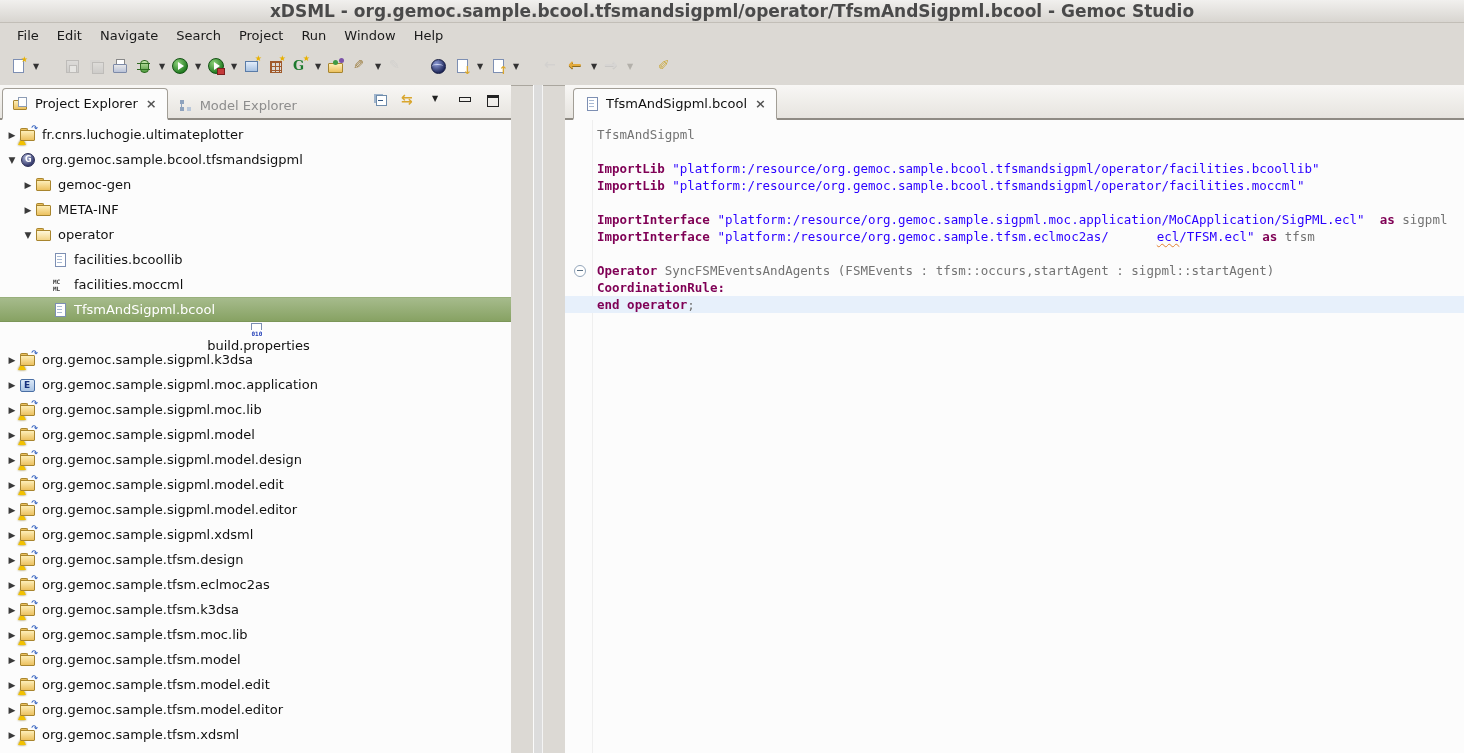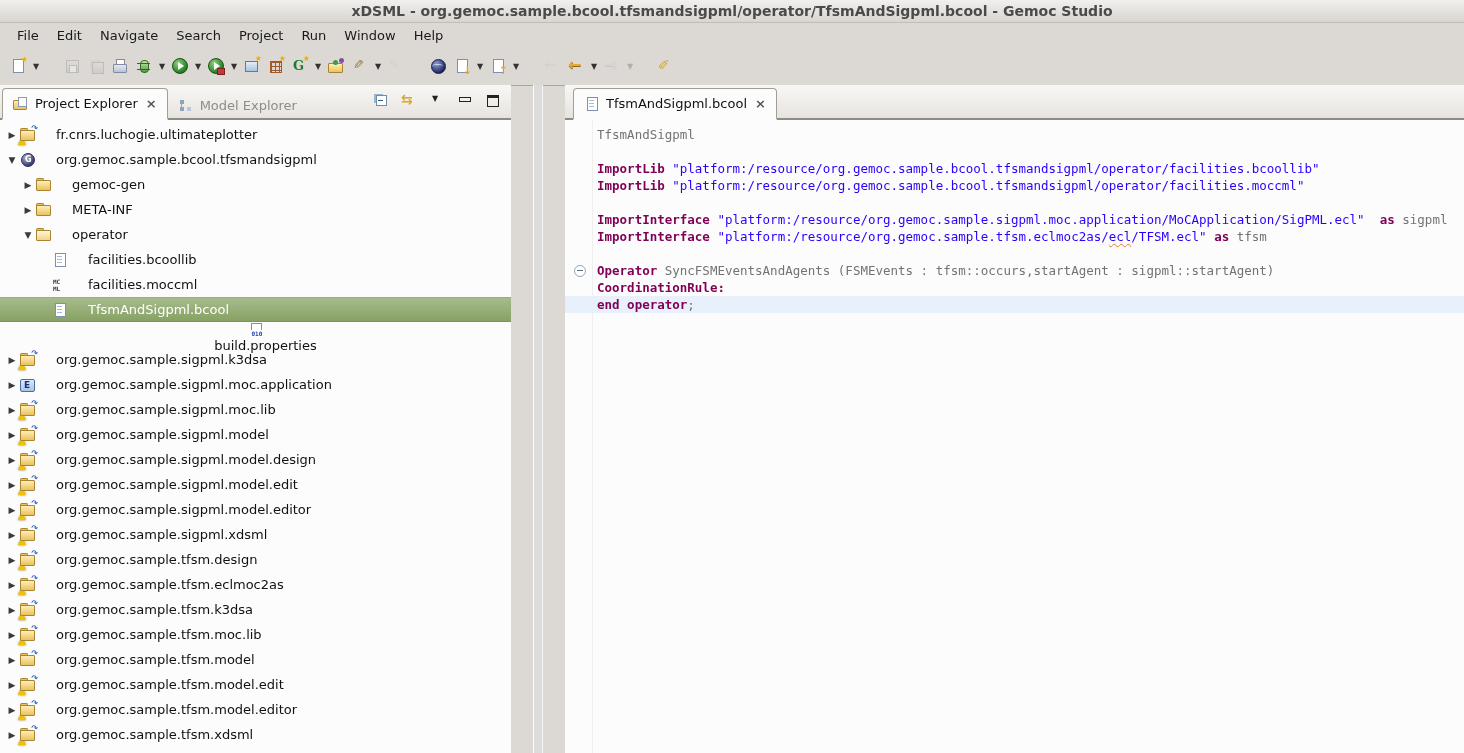--- a/index.html
+++ b/index.html
@@ -2,21 +2,21 @@
 <html style="--kw: #7f0055; --str: #2a00ff; --curline: #e7f0fb;"><head>
 <meta charset="utf-8">
 <style>
   html,body{margin:0;padding:0;width:1464px;height:753px;overflow:hidden;
     font-family:"DejaVu Sans","Liberation Sans",sans-serif;background:#dcd9d4;}
   #window{position:relative;width:1464px;height:753px;}
 
   
   #titlebar{height:22px;background:linear-gradient(#f1f0ee,#d8d5d0);
     border-bottom:1px solid #c2beb7;text-align:center;line-height:22px;
-    font-size:14px;font-weight:bold;color:#4a4a4a;}
+    font-size:17px;font-weight:bold;color:#4a4a4a;}
 
   
   #menubar{height:24px;display:flex;align-items:center;padding-left:8px;font-size:13px;color:#1a1a1a;}
   .menu-item{padding:2px 9px;cursor:default;}
 
   
   #toolbar{height:38px;display:flex;align-items:center;padding:0 6px;
     border-bottom:1px solid #aaa69e;}
   .tbtn{width:24px;height:24px;display:flex;align-items:center;justify-content:center;border-radius:3px;}
   .tbtn.gap{margin-left:18px;}
@@ -39,35 +39,35 @@
   .tab .close{font-size:13px;font-weight:bold;color:#555;margin-left:2px;}
   .panel-icons{margin-left:auto;display:flex;align-items:center;gap:12px;padding:0 10px 6px 0;}
 
   
   #tree{flex:1;overflow:hidden;padding-top:2px;font-size:13px;color:#111;}
   .trow{height:25px;display:flex;align-items:center;}
   .trow.selected{background:linear-gradient(#a6bb8c,#87a263);color:#fff;
     border-top:1px solid #99b07c;border-bottom:1px solid #7c9659;height:23px;}
   .tw{width:16px;text-align:center;font-size:9px;color:#3a3a3a;flex:none;}
   .trow.selected .tw{color:#3a3a3a;}
-  .tlabel{margin-left:20px;white-space:nowrap;}
+  .tlabel{margin-left:6px;white-space:nowrap;}
 
   
   #editor-body{flex:1;position:relative;background:#fcfcfc;padding-top:6px;
     font-family:"DejaVu Sans Mono","Liberation Mono",monospace;font-size:12.5px;}
   #editor-body::before{content:"";position:absolute;left:27px;top:0;bottom:0;width:1px;background:#efefef;}
   .code-line{height:17px;line-height:17px;white-space:pre;padding-left:32px;position:relative;}
   .code-line.current{background:var(--curline);}
   .fold{position:absolute;left:9px;top:3px;width:10px;height:10px;border:1px solid #94a6ba;
     border-radius:50%;background:#fff;}
   .fold::after{content:"";position:absolute;left:2px;top:4px;width:6px;height:1px;background:#5a7184;}
   .k{color:var(--kw);font-weight:bold;}
   .s{color:var(--str);}
   .p{color:#737373;}
-  .sq{color:var(--str);text-decoration:underline wavy #e08030;text-decoration-thickness:1px;text-underline-offset:2px;}
+  .sq{color:var(--str);text-decoration:underline wavy #e08030;text-decoration-thickness:1px;text-underline-offset:2px;margin-left:48px;}
 
   
   .ic{position:relative;display:inline-block;width:16px;height:16px;flex:none;}
   .ic.dim{opacity:.45;filter:grayscale(1);}
   
   .ic-folder::after,.ic-folder-open::after{content:"";position:absolute;left:0;top:3px;width:13px;height:9px;
     background:linear-gradient(#fdeeb8,#ecc15f);border:1px solid #a8852e;border-radius:1px;}
   .ic-folder::before,.ic-folder-open::before{content:"";position:absolute;left:0;top:1px;width:6px;height:3px;
     background:#ecc15f;border:1px solid #a8852e;border-bottom:none;border-radius:2px 2px 0 0;}
   .ic-folder-open::after{background:linear-gradient(#fff7d9,#f2d488);}

